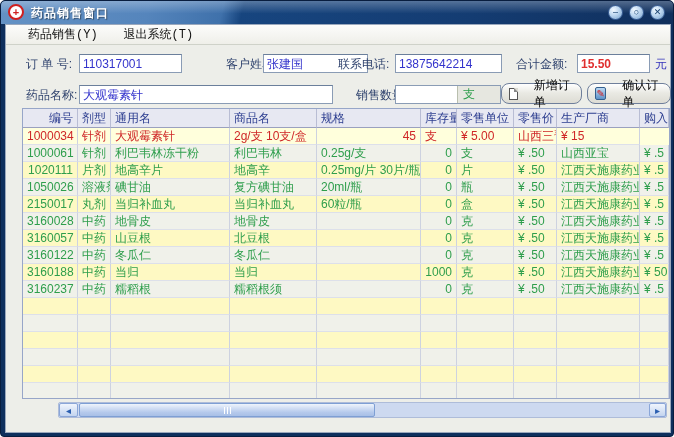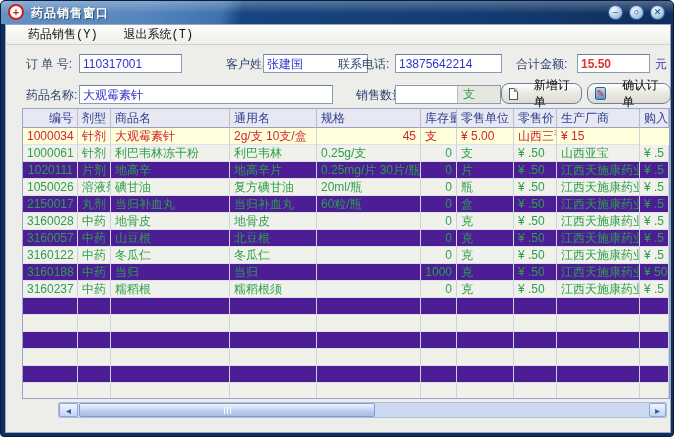--- a/index.html
+++ b/index.html
@@ -86,21 +86,21 @@
   }
   .thead, .trow {
     display:grid;
     grid-template-columns:55px 33px 119px 87px 104px 36px 57px 43px 83px 1fr;
   }
   .thead { height:19px; }
   .thead .cell {
     background:#e7e8f2; color:#2b3c8f; border-right:1px solid #b9bdd4;
     border-bottom:1px solid #9aa0bf; line-height:18px;
   }
-  .trow { height:17px; color:#2e9e4c; background:#4c1d95; cursor:default; }
+  .trow { height:17px; color:#2e9e4c; background:#fef9c3; cursor:default; }
   .trow.alt { background:#f0f1ea; }
   .trow.sel { background:#ffffdc; color:#cf2727; }
   .cell {
     padding:0 4px; white-space:nowrap; overflow:hidden; line-height:16px;
     border-right:1px solid #cdd2e0; border-bottom:1px solid #dde0ea;
   }
   .cell.c0, .cell.c5 { text-align:right; }
   
   .hscroll {
     position:absolute; left:52px; top:377px; width:609px; height:16px;
@@ -167,22 +167,22 @@
     </div>
     <div class="form-btn" style="left:581px; top:58px; width:84px;">
       <span class="icon-confirm">✎</span>
       <span>确认订单</span>
     </div>
 
     <div class="grid">
       <div class="thead">
           <div class="cell c0">编号</div>
           <div class="cell c1">剂型</div>
+          <div class="cell c3">通用名</div>
           <div class="cell c2">商品名</div>
-          <div class="cell c3">通用名</div>
           <div class="cell c4">规格</div>
           <div class="cell c5">库存量</div>
           <div class="cell c6">零售单位</div>
           <div class="cell c7">零售价</div>
           <div class="cell c8">生产厂商</div>
           <div class="cell c9">购入价</div>
         </div>
       <div>
           <div class="trow sel">
             <div class="cell c0">1000034</div>
@@ -203,22 +203,22 @@
             <div class="cell c4">0.25g/支</div>
             <div class="cell c5">0</div>
             <div class="cell c6">支</div>
             <div class="cell c7">¥ .50</div>
             <div class="cell c8">山西亚宝</div>
             <div class="cell c9">¥ .5</div>
           </div>
           <div class="trow">
             <div class="cell c0">1020111</div>
             <div class="cell c1">片剂</div>
+            <div class="cell c2">地高辛片</div>
             <div class="cell c3">地高辛</div>
-            <div class="cell c2">地高辛片</div>
             <div class="cell c4">0.25mg/片  30片/瓶</div>
             <div class="cell c5">0</div>
             <div class="cell c6">片</div>
             <div class="cell c7">¥ .50</div>
             <div class="cell c8">江西天施康药业</div>
             <div class="cell c9">¥ .5</div>
           </div>
           <div class="trow alt">
             <div class="cell c0">1050026</div>
             <div class="cell c1">溶液剂</div>

